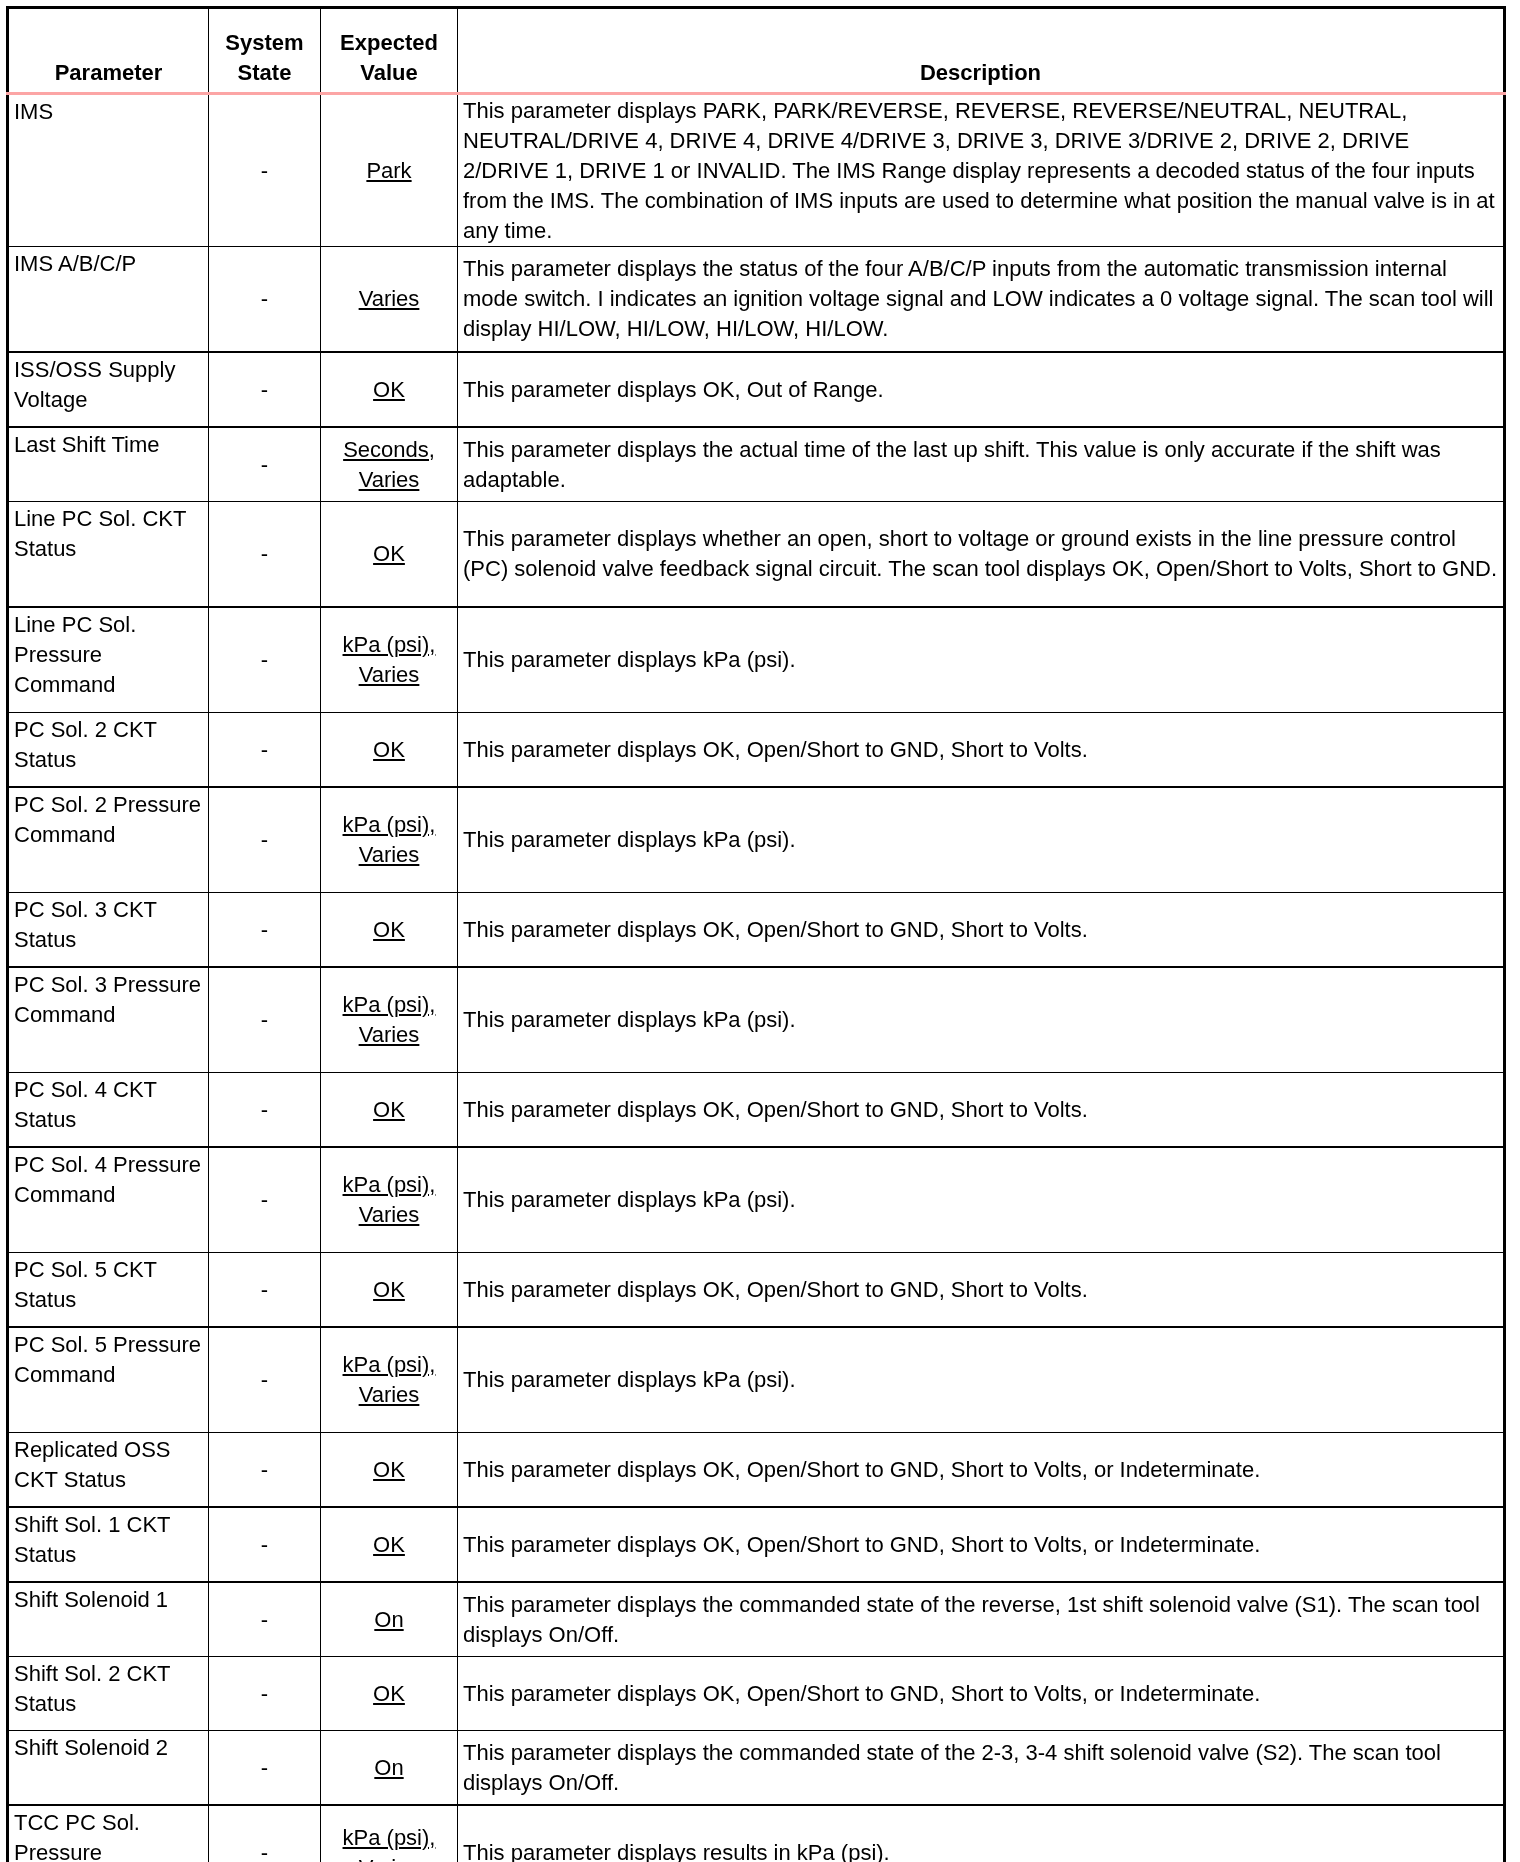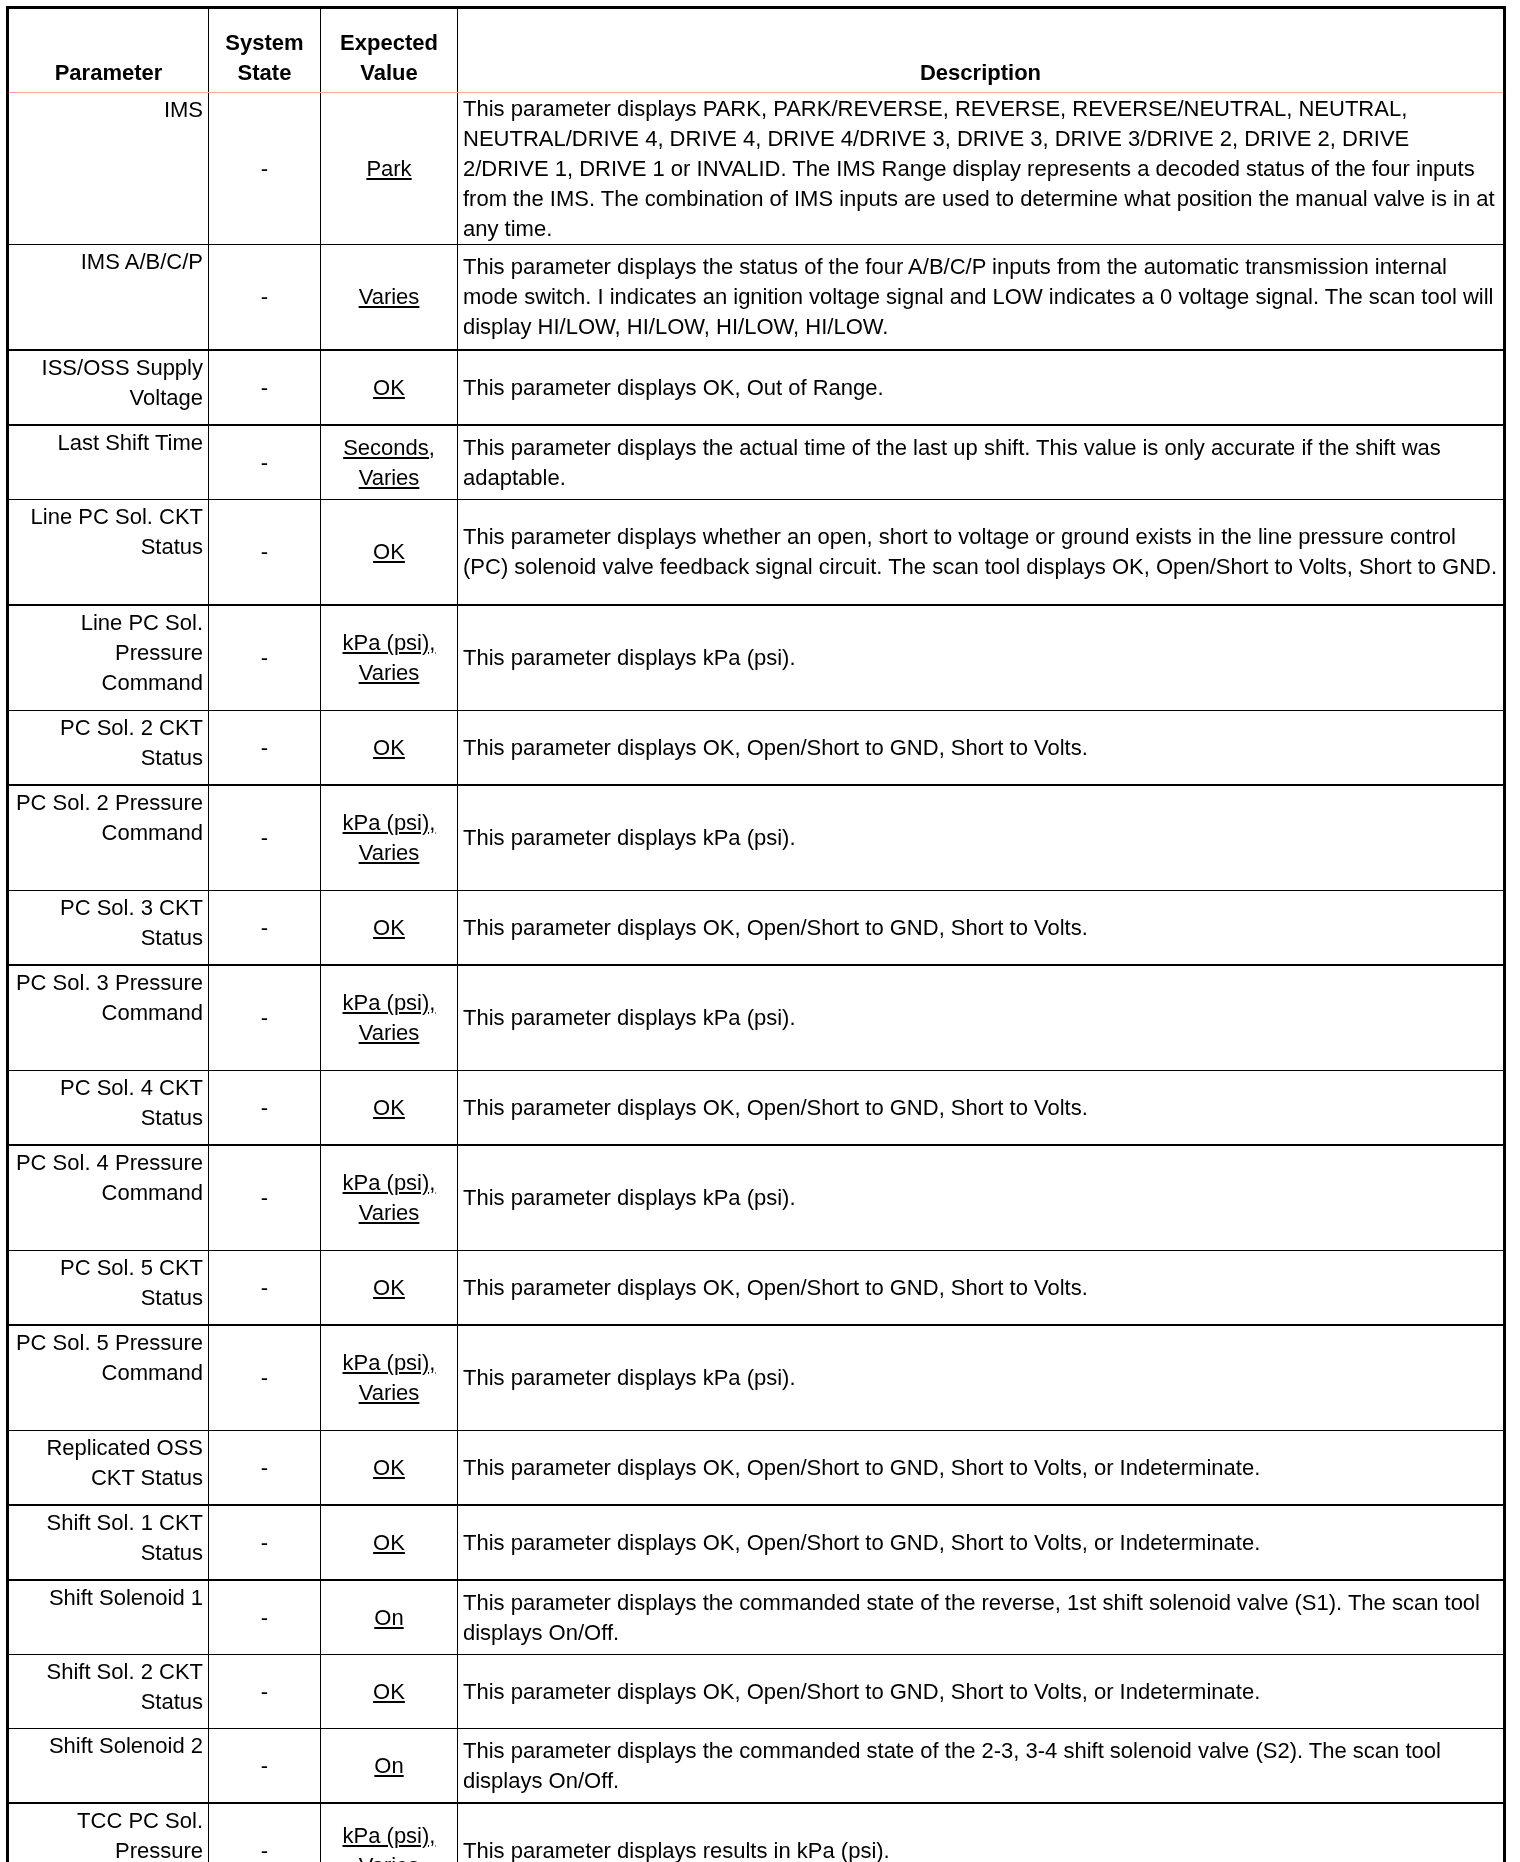--- a/index.html
+++ b/index.html
@@ -14,23 +14,23 @@
   table.params col.c1 { width:201px; }
   table.params col.c2 { width:112px; }
   table.params col.c3 { width:137px; }
   table.params col.c4 { width:auto; }
   table.params th, table.params td {
     border-left:1.5px solid #000; border-right:1.5px solid #000;
     padding:0 5px; vertical-align:middle;
   }
   table.params th {
     font-weight:bold; text-align:center; vertical-align:bottom;
-    padding-bottom:4px; border-bottom:1px solid #fca5a5; height:79px;
+    padding-bottom:4px; border-bottom:3px solid #fca5a5; height:79px;
   }
-  table.params td.param { vertical-align:top; text-align:right; padding-top:2px; }
+  table.params td.param { vertical-align:top; text-align:left; padding-top:2px; }
   table.params td.state { text-align:center; }
   table.params td.expected { text-align:center;text-decoration:underline; }
   table.params td.desc { text-align:left;margin-top:24px; }
   table.params tr.row td { border-bottom:2px solid #000; }
   table.params tr.row.thin td { border-bottom:1px solid #000; }
   tr.h151 td { height:149px; }
   tr.h104 td { height:102px; }
   tr.h73 td { height:71px; }
   tr.h93 td { height:91px; }
 </style>

